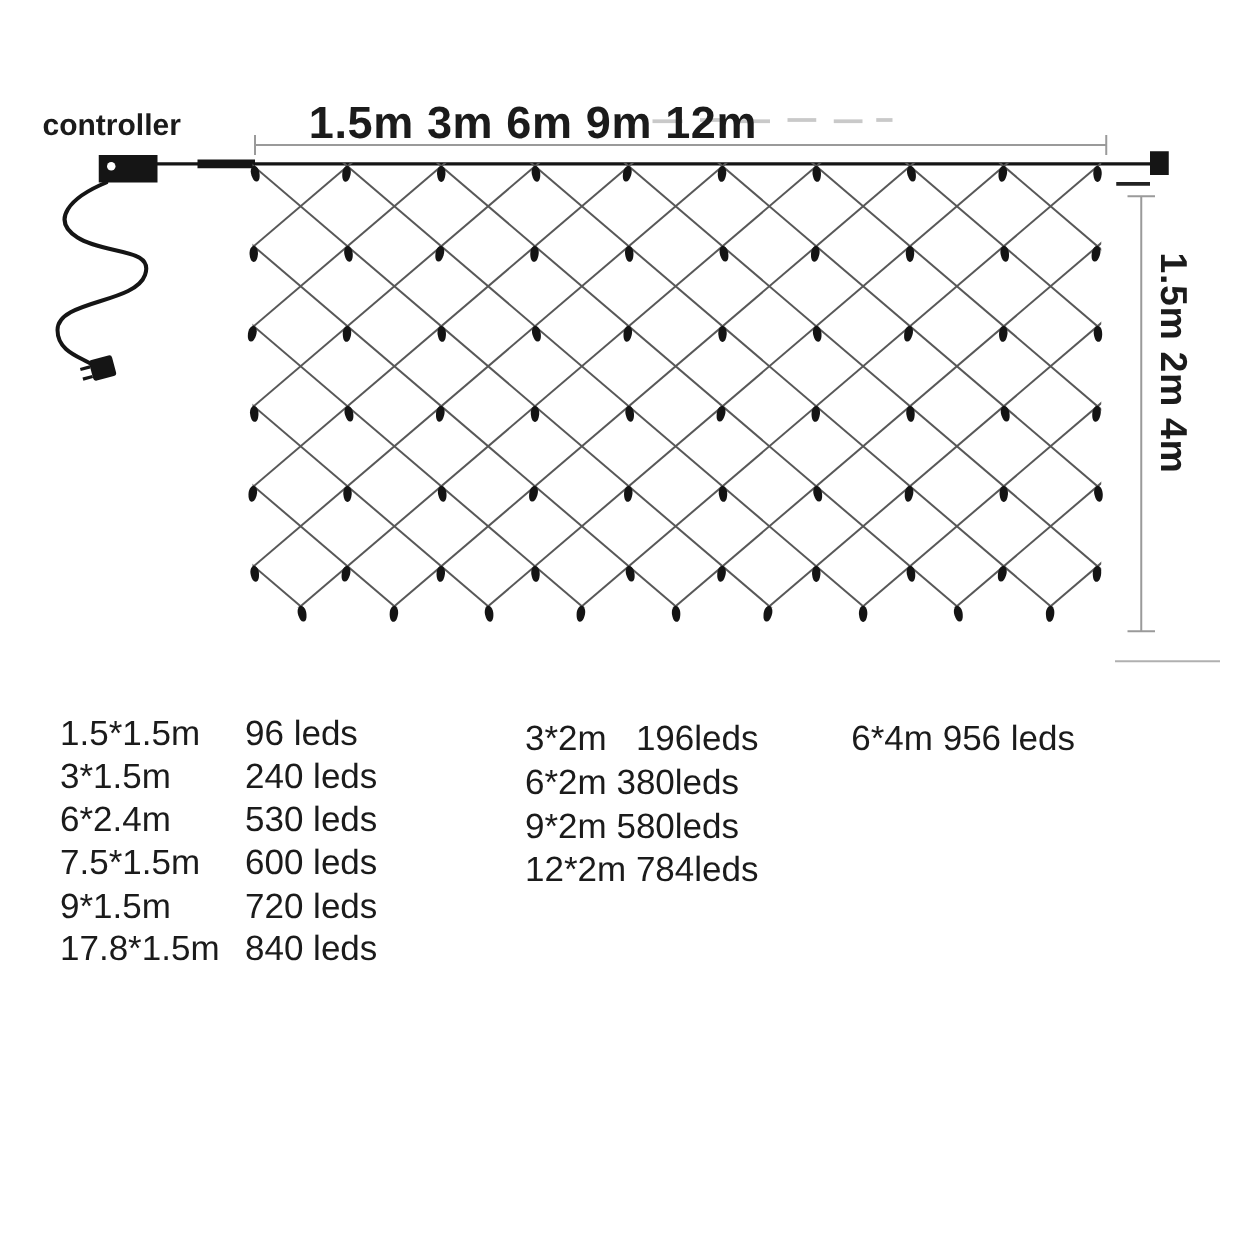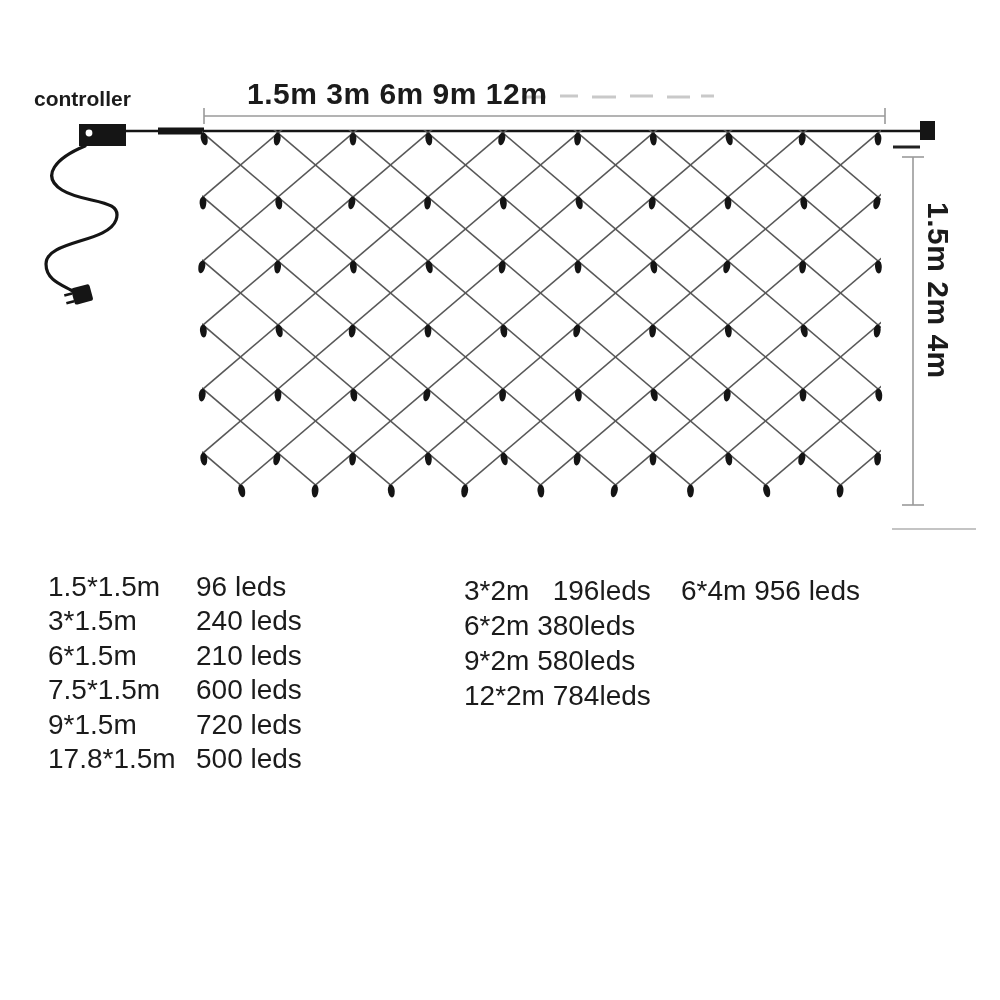--- a/index.html
+++ b/index.html
@@ -1,28 +1,28 @@
 <!DOCTYPE html>
 <html style="--text: #1b1b1b; --wire: #151515; --net: #585858; --bulb: #141414; --dimension: #9a9a9a; --faded: #c9c9c9;"><head>
 <meta charset="utf-8">
 <style>
   html,body{margin:0;padding:0;background:#ffffff;}
   body{width:1000px;height:1000px;font-family:"Liberation Sans",sans-serif;}
   .page{position:relative;width:1000px;height:1000px;overflow:hidden;background:#fff;}
   svg{position:absolute;left:0;top:0;}
   .label{position:absolute;font-weight:700;color:var(--text,#1b1b1b);white-space:pre;}
-  .controller-label{left:34px;top:87px;font-size:21px;}
-  .width-label{left:247px;top:77px;font-size:30px;letter-spacing:0.5px;}
+  .controller-label{left:34px;top:87px;font-size:24px;}
+  .width-label{left:247px;top:77px;font-size:36px;letter-spacing:0.5px;}
   .height-label{left:955px;top:202px;font-size:30px;letter-spacing:0.5px;
                 transform:rotate(90deg);transform-origin:0 0;}
   .spec-col{position:absolute;font-weight:400;font-size:28px;color:var(--text,#1b1b1b);}
   .col1{left:48px;top:570px;}
   .col1 .row{line-height:34.4px;height:34.4px;white-space:pre;}
   .col1 .size{display:inline-block;width:148px;}
-  .col2{left:420px;top:573px;margin-left:44px;}
+  .col2{left:420px;top:573px;}
   .col2 .row{line-height:35px;height:35px;white-space:pre;}
   .col3{left:681px;top:573px;}
   .col3 .row{line-height:35px;white-space:pre;}
   .wire{stroke:var(--wire,#151515);fill:none;}
   .dim{stroke:var(--dimension,#9a9a9a);fill:none;}
   .faded{stroke:var(--faded,#c9c9c9);fill:none;}
 </style>
 </head>
 <body>
 
@@ -179,24 +179,24 @@
       </g>
   </svg>
 
   <div class="label controller-label">controller</div>
   <div class="label width-label">1.5m 3m 6m 9m 12m</div>
   <div class="label height-label">1.5m 2m 4m</div>
 
   <div class="spec-col col1">
     <div class="row"><span class="size">1.5*1.5m</span><span class="leds">96 leds</span></div>
     <div class="row"><span class="size">3*1.5m</span><span class="leds">240 leds</span></div>
-    <div class="row"><span class="size">6*1.5m</span><span class="leds">210 leds</span></div>
+    <div class="row"><span class="size">6*2.4m</span><span class="leds">530 leds</span></div>
     <div class="row"><span class="size">7.5*1.5m</span><span class="leds">600 leds</span></div>
     <div class="row"><span class="size">9*1.5m</span><span class="leds">720 leds</span></div>
-    <div class="row"><span class="size">17.8*1.5m</span><span class="leds">500 leds</span></div>
+    <div class="row"><span class="size">17.8*1.5m</span><span class="leds">840 leds</span></div>
   </div>
 
   <div class="spec-col col2">
     <div class="row">3*2m   196leds</div>
     <div class="row">6*2m 380leds</div>
     <div class="row">9*2m 580leds</div>
     <div class="row">12*2m 784leds</div>
   </div>
 
   <div class="spec-col col3">

